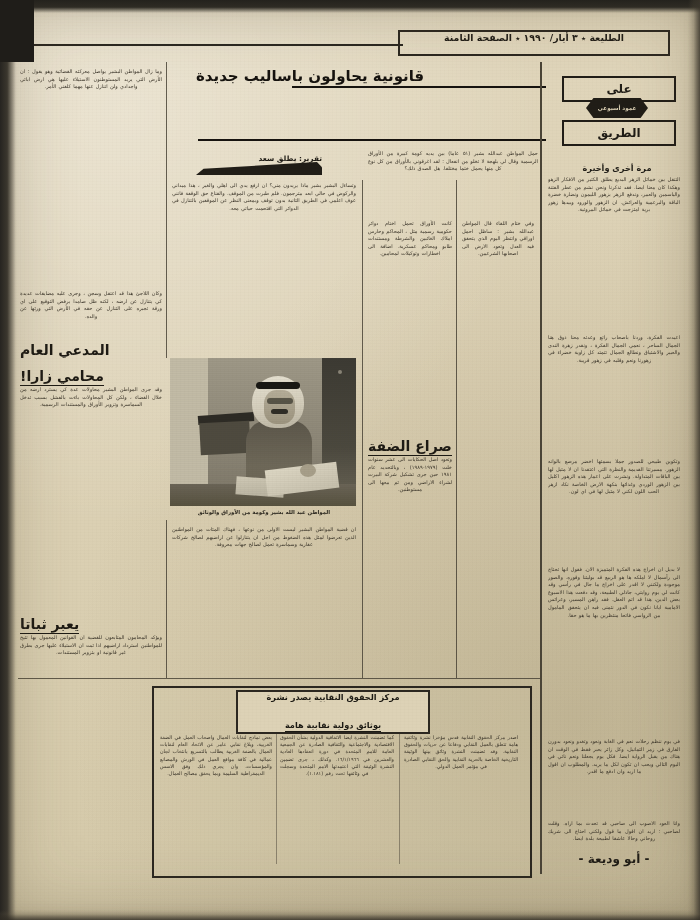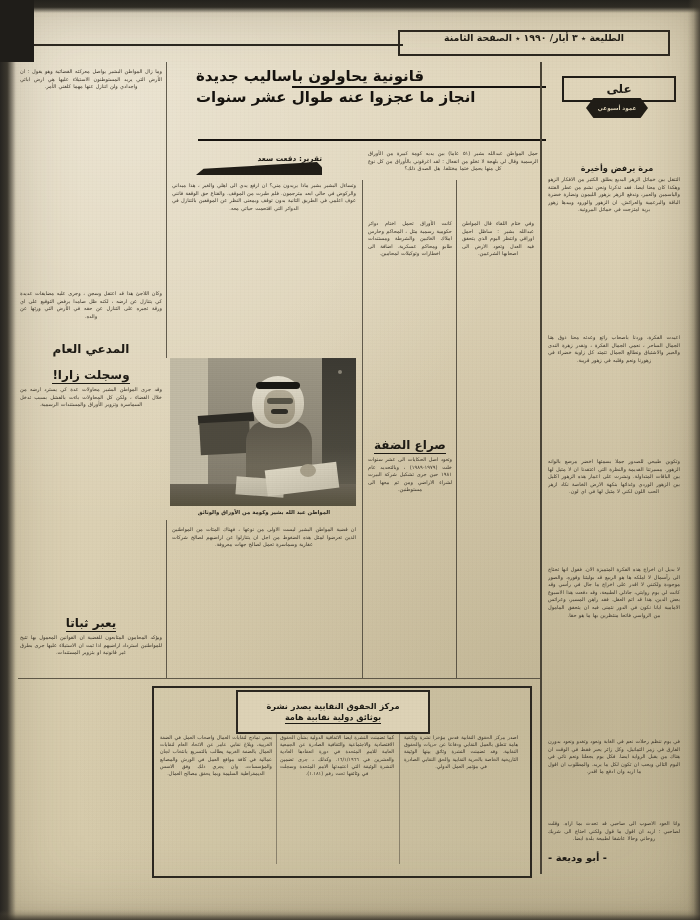--- a/index.html
+++ b/index.html
@@ -108,21 +108,21 @@
     position:absolute;left:0;top:10px;width:126px;height:13px;background:#201d17;
     clip-path:polygon(0% 100%,100% 100%,100% 40%,96% 0%,6% 52%);
   }
 
   
   .vrule{position:absolute;width:1.4px;background:#4a4437;opacity:.85;}
   .hrule{position:absolute;height:1.4px;background:#4a4437;opacity:.85;}
 
   
   .subhead{
-    position:absolute;text-align:center;font-size:12px;font-weight:bold;
+    position:absolute;text-align:left;font-size:14px;font-weight:bold;
     color:#1d1a14;direction:rtl;white-space:nowrap;
   }
   .subhead u{text-decoration:none;border-bottom:1.3px solid #1d1a14;padding-bottom:1px;}
 
   
   #photo-wrap{position:absolute;left:170px;top:358px;width:186px;height:148px;overflow:hidden;}
   #photo{position:absolute;inset:0;background:#9d9786;}
   #ph-wallL{position:absolute;left:0;top:0;width:38px;height:148px;background:#c2bba6;}
   #ph-wallR{position:absolute;right:0;top:0;width:34px;height:148px;
     background:linear-gradient(180deg,#3c3a33 0%,#4b483e 60%,#6c6758 100%);}
@@ -155,69 +155,68 @@
   }
 
   
   #box{
     position:absolute;left:152px;top:686px;width:376px;height:188px;
     border:2px solid #2b2720;background:rgba(214,203,175,.22);
   }
   #box-title{
     position:absolute;left:236px;top:690px;width:190px;height:40px;
     border:2px solid #2b2720;background:#ddd2b6;
-    display:flex;flex-direction:column;align-items:center;justify-content:center;gap:1px;
+    display:flex;flex-direction:column;align-items:center;justify-content:space-between;gap:1px;
   }
   #box-title div{font-size:8.2px;font-weight:bold;color:#1c1a14;white-space:nowrap;direction:rtl;}
   #box-title div:last-child{border-bottom:1.2px solid #1c1a14;padding-bottom:1px;}
 
   
   #ed-rule{position:absolute;left:540px;top:62px;width:1.6px;height:812px;background:#4a4437;}
   #ed-sig{
-    position:absolute;left:548px;top:852px;width:132px;text-align:left;
-    font-size:10px;font-weight:bold;color:#201d17;direction:rtl;
+    position:absolute;left:548px;top:852px;width:132px;text-align:center;
+    font-size:12px;font-weight:bold;color:#201d17;direction:rtl;
   }
 </style>
 </head>
 <body>
 
 <div id="scan">
 
   <div id="rule-top"></div>
   <div id="masthead">
     <span>الطليعة ٭ ٣ أيار/ ١٩٩٠ ٭ الصفحة الثامنة</span>
   </div>
 
   <div id="headline">
     <div class="hl" id="hl2">قانونية يحاولون باساليب جديدة</div>
-    <div class="hl" id="hl3">انجاز ما عجزوا عنه طوال عشر سنوات</div>
   </div>
   <div id="hl-underline1"></div>
   <div id="hl-underline2"></div>
 
   <div id="byline">
-    <div id="byline-txt">تقرير: دفعت سعد</div>
+    <div id="byline-txt">تقرير: يطلق سعد</div>
     <div id="byline-wedge"></div>
   </div>
 
   <div class="vrule" style="left:166px;top:62px;height:296px;"></div>
   <div class="vrule" style="left:166px;top:520px;height:158px;"></div>
   <div class="vrule" style="left:362px;top:180px;height:498px;"></div>
   <div class="vrule" style="left:456px;top:180px;height:498px;"></div>
   <div class="hrule" style="left:18px;top:678px;width:522px;"></div>
 
   <div class="copy" style="left:20px;top:68px;width:142px;height:218px;">وما زال المواطن البشير يواصل معركته القضائية وهو يقول : ان الأرض التي يريد المستوطنون الاستيلاء عليها هي ارض ابائي واجدادي ولن اتنازل عنها مهما كلفني الأمر.</div>
   <div class="copy" style="left:20px;top:290px;width:142px;height:44px;">وكان اللاجئ هذا قد اعتقل وسجن ، وجرى عليه مضايقات عديدة كي يتنازل عن ارضه ، لكنه ظل صامدا يرفض التوقيع على اي ورقة تجبره على التنازل عن حقه في الأرض التي ورثها عن والده.</div>
 
   <div class="subhead" style="left:20px;top:342px;width:142px;">
     <span>المدعي العام</span>
   </div>
 
   <div class="subhead" style="left:20px;top:368px;width:142px;">
-    <u>وسجلت زارا!</u>
+    <u>محامي زارا!</u>
   </div>
 
   <div class="copy" style="left:20px;top:386px;width:142px;height:220px;">وقد جرى المواطن البشير محاولات عدة كي يسترد ارضه من خلال القضاء ، ولكن كل المحاولات باءت بالفشل بسبب تدخل السماسرة وتزوير الأوراق والمستندات الرسمية.</div>
 
   <div class="subhead" style="left:20px;top:616px;width:142px;">
     <u>يعبر ثباتا</u>
   </div>
 
   <div class="copy" style="left:20px;top:634px;width:142px;height:240px;">ويؤكد المحامون المتابعون للقضية ان القوانين المعمول بها تتيح للمواطنين استرداد اراضيهم اذا ثبت ان الاستيلاء عليها جرى بطرق غير قانونية او بتزوير المستندات.</div>
 
@@ -269,22 +268,23 @@
   <div class="vrule" style="left:276px;top:734px;height:130px;opacity:.5;"></div>
   <div class="vrule" style="left:399px;top:734px;height:130px;opacity:.5;"></div>
 
   <div id="ed-rule"></div>
 
   <div id="logo-block">
     <div class="logo-bar" id="logo-a">على</div>
     <div id="logo-dia">
       <span>عمود أسبوعي</span>
     </div>
-  </div>
-  <div id="logo-sub">مرة يرفض وأخيرة</div>
+    <div class="logo-bar" id="logo-b">الطريق</div>
+  </div>
+  <div id="logo-sub">مرة أخرى وأخيرة</div>
 
   <div class="copy" style="left:548px;top:176px;width:132px;height:152px;">التنقل بين خمائل الزهر البديع يطلق الكثير من الافكار الزهو وهكذا كان معنا ايضا. فقد تذكرنا ونحن نشم من عطر الفتنة والياسمين والعبير، وندفع الزهر بزهور الليمون ونضارة خضرة الباقة والبرعمية والعرائش. ان الزهور والورود وبيدها زهور برية امتزجت في خمائل البيروتية.</div>
   <div class="copy" style="left:548px;top:334px;width:132px;height:120px;">اعيدت الفكرة، وردنا باصحاب راتع وعدته معنا ذوق هنا الجمال الساحر ، نعمي الجمال الفكرة ، ونقدر زهرة الندى والعبير والاشتياق ونطالع الجمال تتمتد كل زاوية خضراء في زهورنا ونعم وقلبه في زهور قريبة.</div>
   <div class="copy" style="left:548px;top:458px;width:132px;height:104px;">وتكوين طبيعي للصدور جملا بسمتها اخضر مرصع بالوانه الزهور. مسيرتنا القديمة والنظرة التي اعتقدنا ان لا مثيل لها بين الباقات المتداولة. ونشرت على اعمار هذه الزهور اكليل بين الزهور الوردي وغذائها بنكهة الارض الخاصة نكاد ازهر الحب اللون لكني لا مثيل لها في اي لون.</div>
   <div class="copy" style="left:548px;top:566px;width:132px;height:168px;">لا بديل ان اخراج هذه الفكرة المتميزة الان. فقول انها تحتاج الى رأسمال لا املكه ها هو الربيع قد بوليتنا وقوره. والصور موجودة ولكنني لا اقدر على اخراج ما جال في رأسي وقد كانت لي يوم روايتي، جاذلي الطبيعة، وقد دفعت هذا الاسبوع بعض الدين، هذا قد اتم العقل. فقد راهن المسير، وعرائس الامامية ايانا نكون في الدور نتمنى فيه ان يتحقق المامول بين الرواسي فاتحا منتظرين بها ما هو حقا.</div>
   <div class="copy" style="left:548px;top:738px;width:132px;height:104px;">في يوم ننظم رحلات نعم في الغابة ونعود وتغدو ونعود بدورن الفارق في زمر الثمانيل، وكل زائر يعبر فقط في الوقت ان هناك من يقبل الرواية ايضا. فكل يوم يجعلنا ونعم ناتي في اليوم التالي ويحب ان تكون لكل ما يريد. والمطلوب ان اقول ما اريد وان ادفع ما اقدر.</div>
   <div class="copy" style="left:548px;top:820px;width:132px;height:30px;">وانا العود الاصوب الى صاحبي قد تحدث بما اراه. وقلت لصاحبي : اريد ان اقول ما قول ولكني احتاج الى شريك روحاني وحالا عاشقا لطبيعة بلدة ايضا.</div>
   <div id="ed-sig">- أبو وديعة -</div>
 
   <div id="grain"></div>

